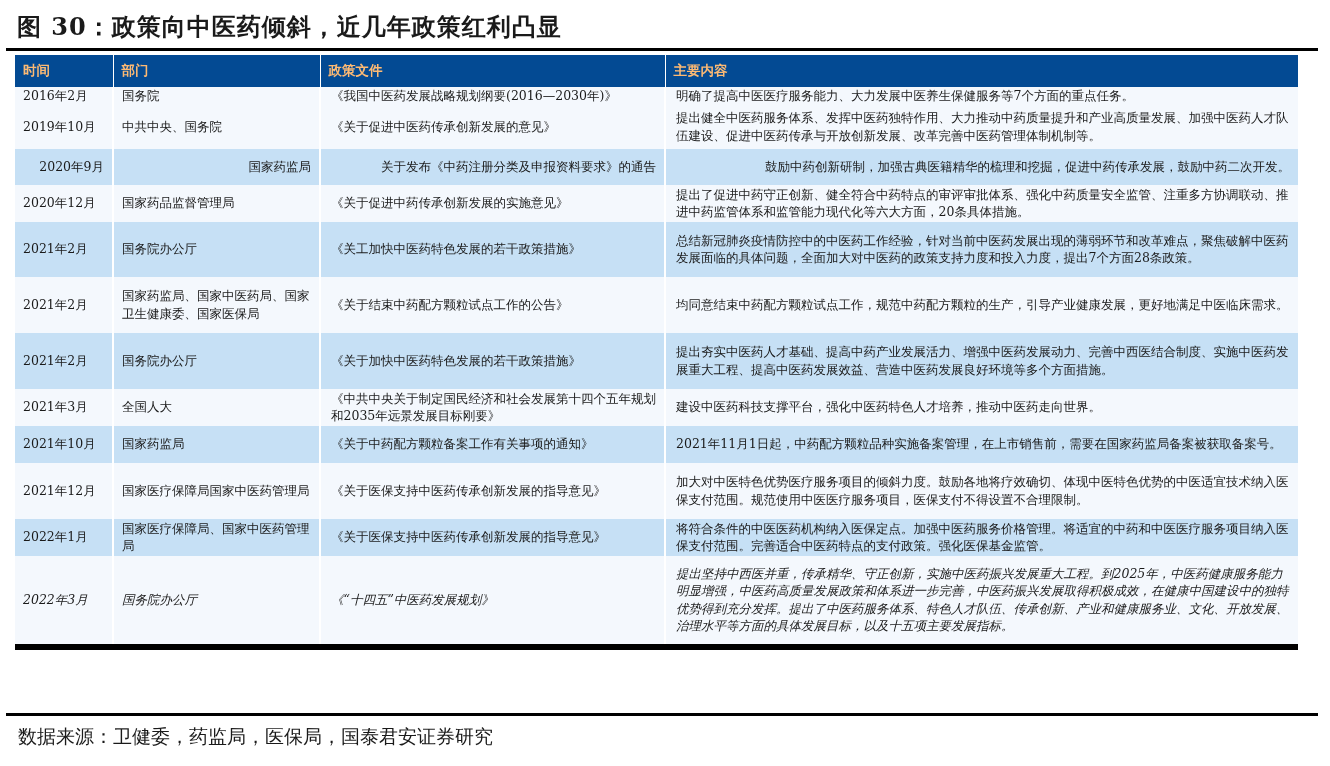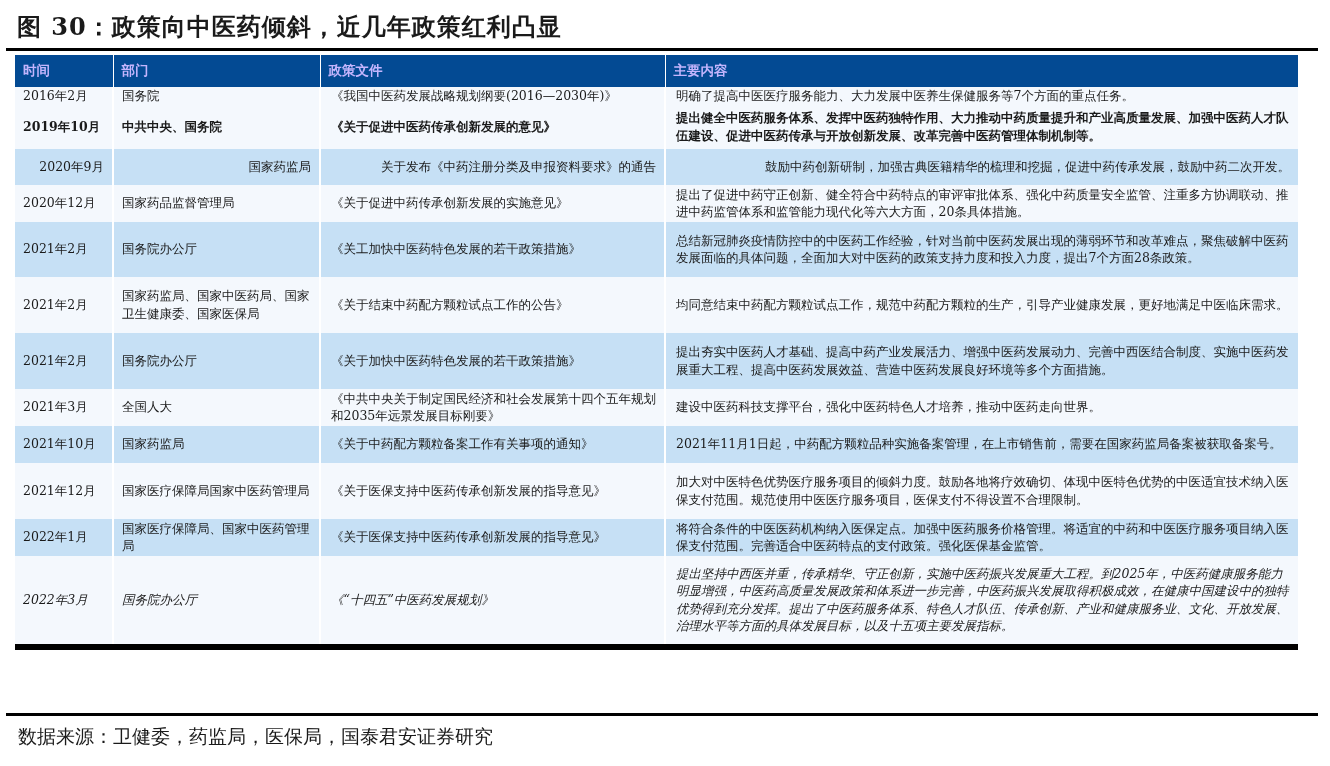--- a/index.html
+++ b/index.html
@@ -11,21 +11,21 @@
   .rule-top { position:absolute; left:6px; width:1312px; top:48px; height:3px; background:#000; }
   .rule-bottom { position:absolute; left:6px; width:1312px; top:713px; height:3px; background:#000; }
   .source { position:absolute; left:18px; top:723px; font-size:19px; line-height:26px; white-space:nowrap; }
 
   table.policy { position:absolute; left:15px; top:55px; width:1283px;
                  border-collapse:collapse; table-layout:fixed; font-size:12.5px; line-height:17.5px; }
   table.policy col.c1 { width:98px; }
   table.policy col.c2 { width:207px; }
   table.policy col.c3 { width:345px; }
   table.policy col.c4 { width:633px; }
-  table.policy th { background:#034a93; color:#c4b5fd; text-align:left; font-weight:bold;
+  table.policy th { background:#034a93; color:#fdba74; text-align:left; font-weight:bold;
                     height:32px; padding:0 8px; font-size:13.5px;
                     border-right:1px solid #ffffff; }
   table.policy th:last-child { border-right:none; }
   table.policy td { padding:0 8px; vertical-align:middle; border-right:2px solid #ffffff; }
   table.policy td:last-child { border-right:none; padding-left:10px; }
   table.policy td.c3 { padding-left:10px; }
   tr.odd td { background:#f4f8fd; }
   tr.even td { background:#c6e0f5; }
   tr.last td { border-bottom:6px solid #000000;font-style:italic; }
 </style>
@@ -50,21 +50,21 @@
       <th>主要内容</th>
     </tr>
   </thead>
   <tbody id="tbody">
       <tr class="odd" style="height: 15px;">
         <td class="c1">2016年2月</td>
         <td class="c2">国务院</td>
         <td class="c3">《我国中医药发展战略规划纲要(2016—2030年)》</td>
         <td class="c4">明确了提高中医医疗服务能力、大力发展中医养生保健服务等7个方面的重点任务。</td>
       </tr>
-      <tr class="odd" style="height: 44px; font-weight: bold;">
+      <tr class="odd" style="height: 44px;">
         <td class="c1">2019年10月</td>
         <td class="c2">中共中央、国务院</td>
         <td class="c3">《关于促进中医药传承创新发展的意见》</td>
         <td class="c4">提出健全中医药服务体系、发挥中医药独特作用、大力推动中药质量提升和产业高质量发展、加强中医药人才队伍建设、促进中医药传承与开放创新发展、改革完善中医药管理体制机制等。</td>
       </tr>
       <tr class="even" style="height: 36px; text-align: right;">
         <td class="c1">2020年9月</td>
         <td class="c2">国家药监局</td>
         <td class="c3">关于发布《中药注册分类及申报资料要求》的通告</td>
         <td class="c4">鼓励中药创新研制，加强古典医籍精华的梳理和挖掘，促进中药传承发展，鼓励中药二次开发。</td>

